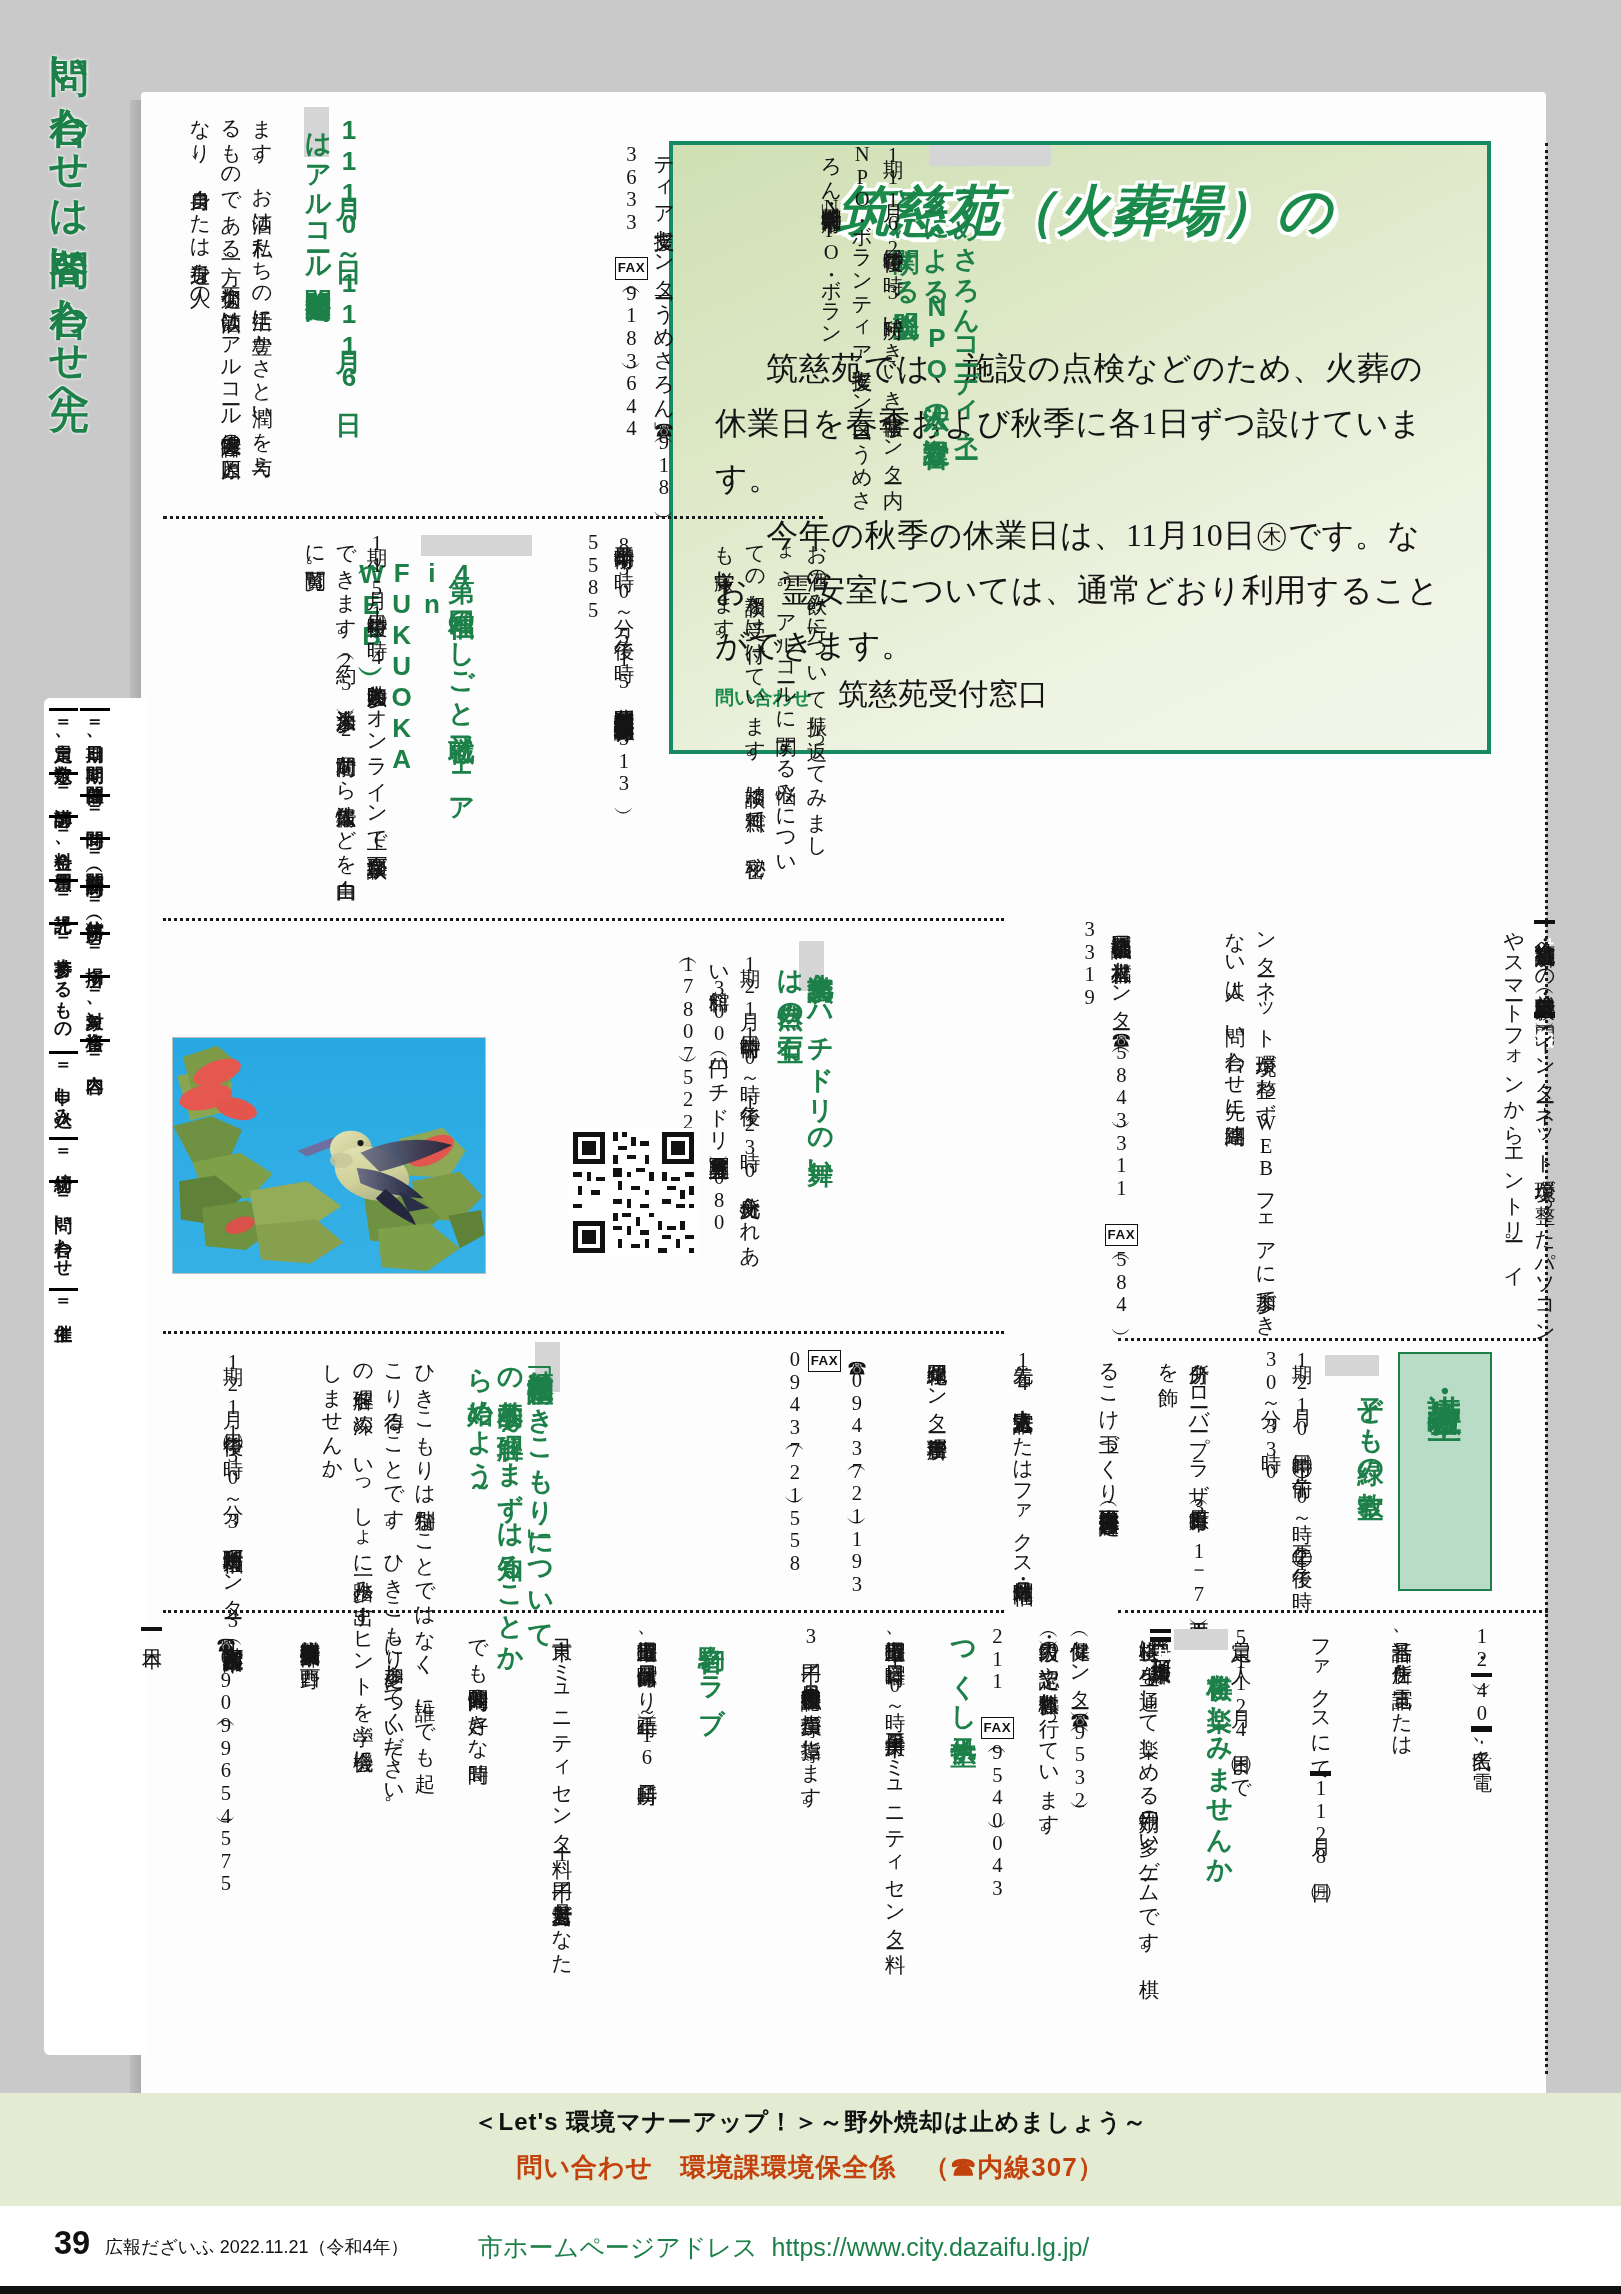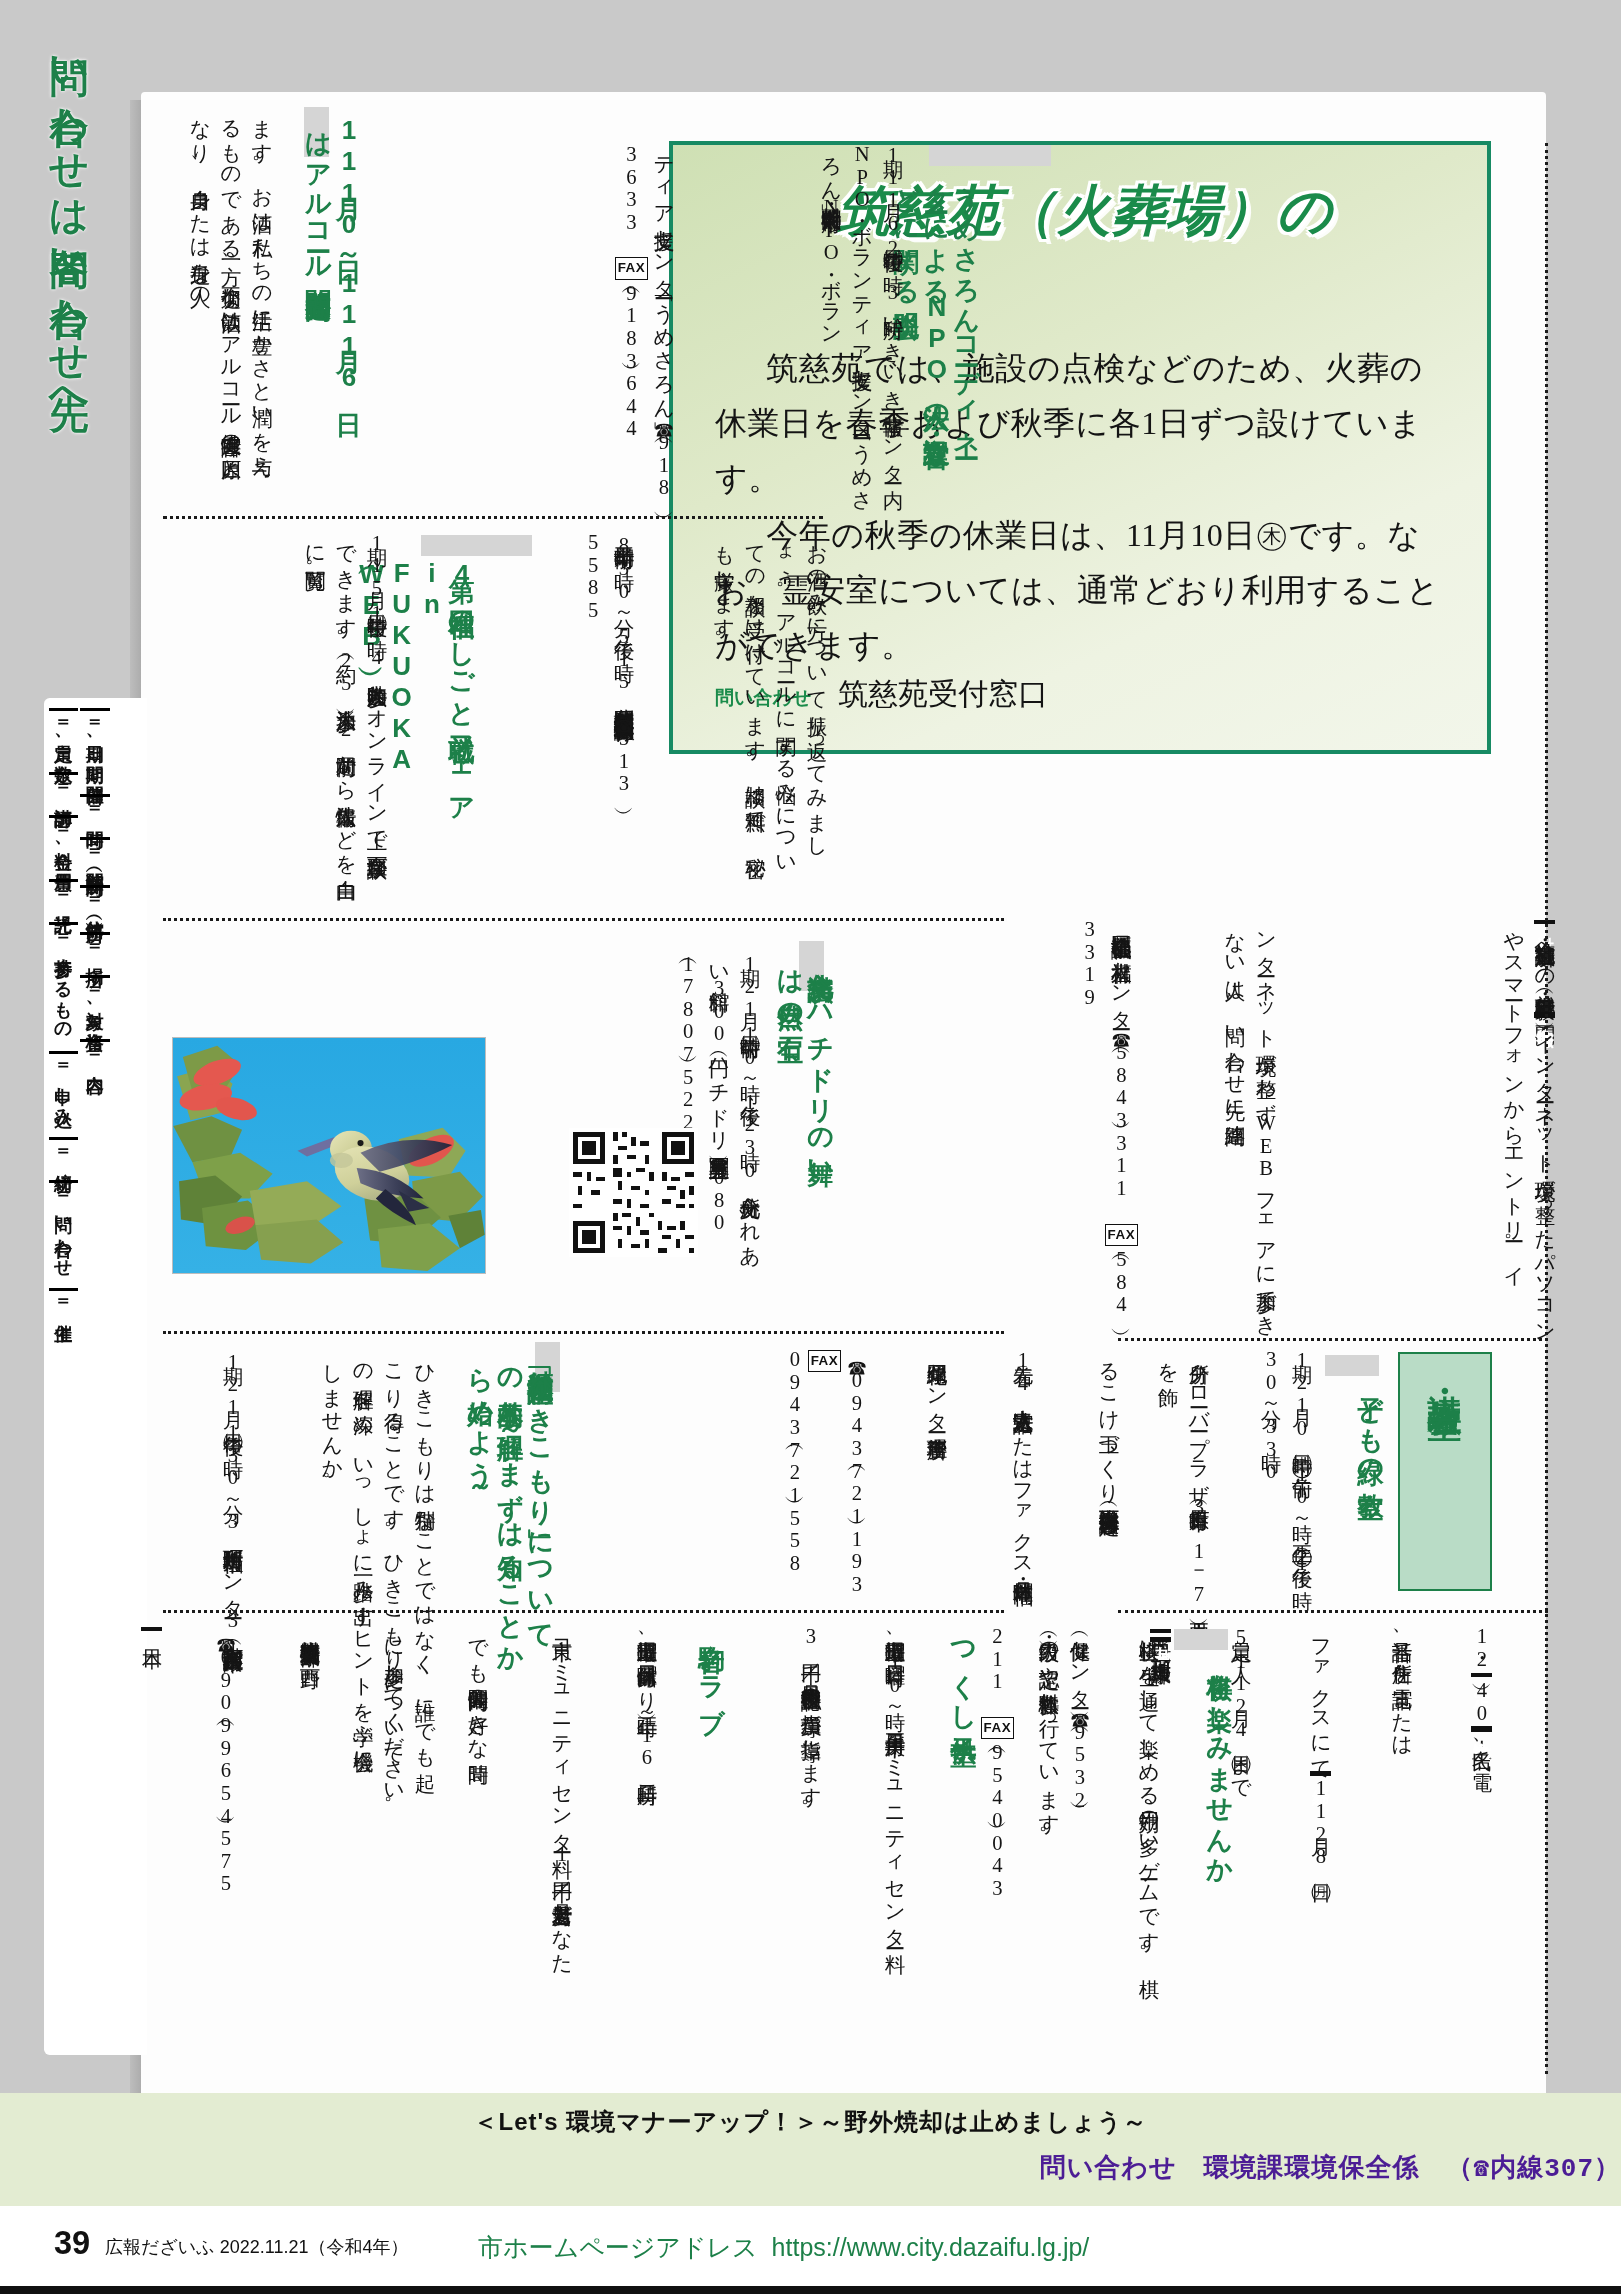--- a/index.html
+++ b/index.html
@@ -128,22 +128,22 @@
   
   .footband{
     position:absolute;left:0;top:2093px;width:1621px;height:113px;
     background:#e3ecd2;
   }
   .footband .l1{
     text-align:center;font-family:"Liberation Sans","DejaVu Sans",sans-serif;
     font-weight:bold;font-size:24px;color:#111;padding-top:13.4px;letter-spacing:1px;
   }
   .footband .l2{
-    text-align:right;font-family:Liberation Mono, monospace;
-    font-weight:bold;font-size:26px;color:#4c1d95;padding-top:11.5px;letter-spacing:1px;
+    text-align:center;font-family:Liberation Sans, sans-serif;
+    font-weight:bold;font-size:26px;color:#c2410c;padding-top:11.5px;letter-spacing:1px;
   }
   .footer{
     position:absolute;left:0;top:2206px;width:1621px;height:88px;background:#fff;
   }
   .pageno{
     position:absolute;left:54px;top:19px;
     font-family:"Liberation Sans","DejaVu Sans",sans-serif;
     font-weight:bold;font-size:32.5px;color:#111;
   }
   .issue{

